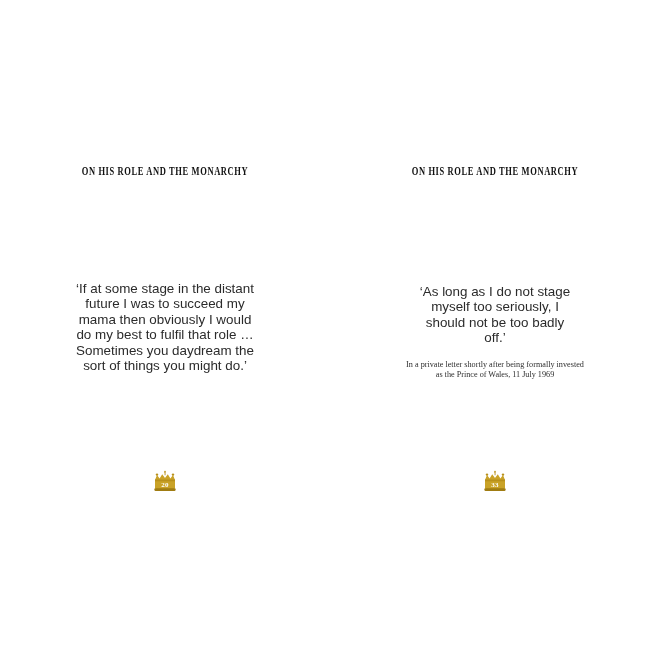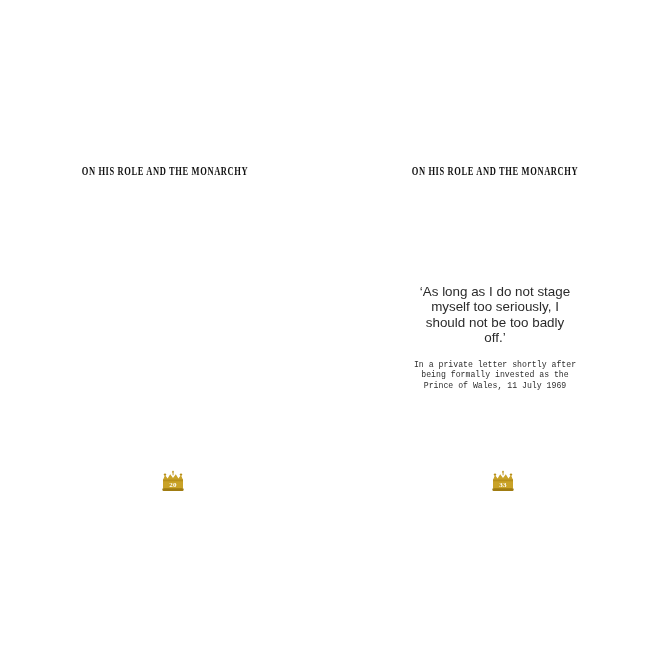--- a/index.html
+++ b/index.html
@@ -55,31 +55,30 @@
     font-family: "Liberation Sans", sans-serif;
   }
   .page-left .quote { width: 186px; }
   .page-right .quote { width: 152px; }
   .attribution {
     margin: 14px auto 0 auto;
     width: 178px;
     font-size: 8.2px;
     line-height: 10.6px;
     color: #2e2e2e;
-    font-family: Liberation Mono, monospace;
+    font-family: Liberation Serif, serif;
   }
   .crown-wrap {
     position: absolute;
     top: 470px;
     left: 0;
     width: 100%;
     display: flex;
     justify-content: center;
     align-items: center;
-    margin-left: 8px;
   }
   .crown {
     position: relative;
     width: 26px;
     height: 24px;
   }
   .crown svg { display: block; }
   .page-number {
     position: absolute;
     left: 0;
@@ -94,20 +93,23 @@
   }
 </style>
 </head>
 <body>
 
 <div class="spread">
 
   <div class="page page-left">
     <div class="running-head">ON HIS ROLE AND THE MONARCHY</div>
 
+    <div class="quote-block">
+      <p class="quote">‘If at some stage in the distant future I was to succeed my mama then obviously I would do my best to fulfil that role … Sometimes you daydream the sort of things you might do.’</p>
+    </div>
 
     <div class="crown-wrap">
       <div class="crown">
         <svg width="26" height="24" viewBox="0 0 26 24" xmlns="http://www.w3.org/2000/svg">
           <path d="M13 0.5 L14.1 2.0 L13 3.3 L11.9 2.0 Z" fill="#b8901a"></path>
           <rect x="12.6" y="3.0" width="0.9" height="2.2" fill="#b8901a"></rect>
           <path d="M3.2 9.5 L5.0 5.0 L7.6 8.6 L10.2 4.3 L13 8.0 L15.8 4.3 L18.4 8.6 L21.0 5.0 L22.8 9.5 Z" fill="#c9a227"></path>
           <rect x="3.0" y="9.3" width="20" height="9.6" rx="1.2" fill="#c9a227"></rect>
           <rect x="3.0" y="9.3" width="20" height="2.0" fill="#b8901a"></rect>
           <rect x="2.3" y="18.3" width="21.4" height="2.6" rx="1.1" fill="#a07c12"></rect>

